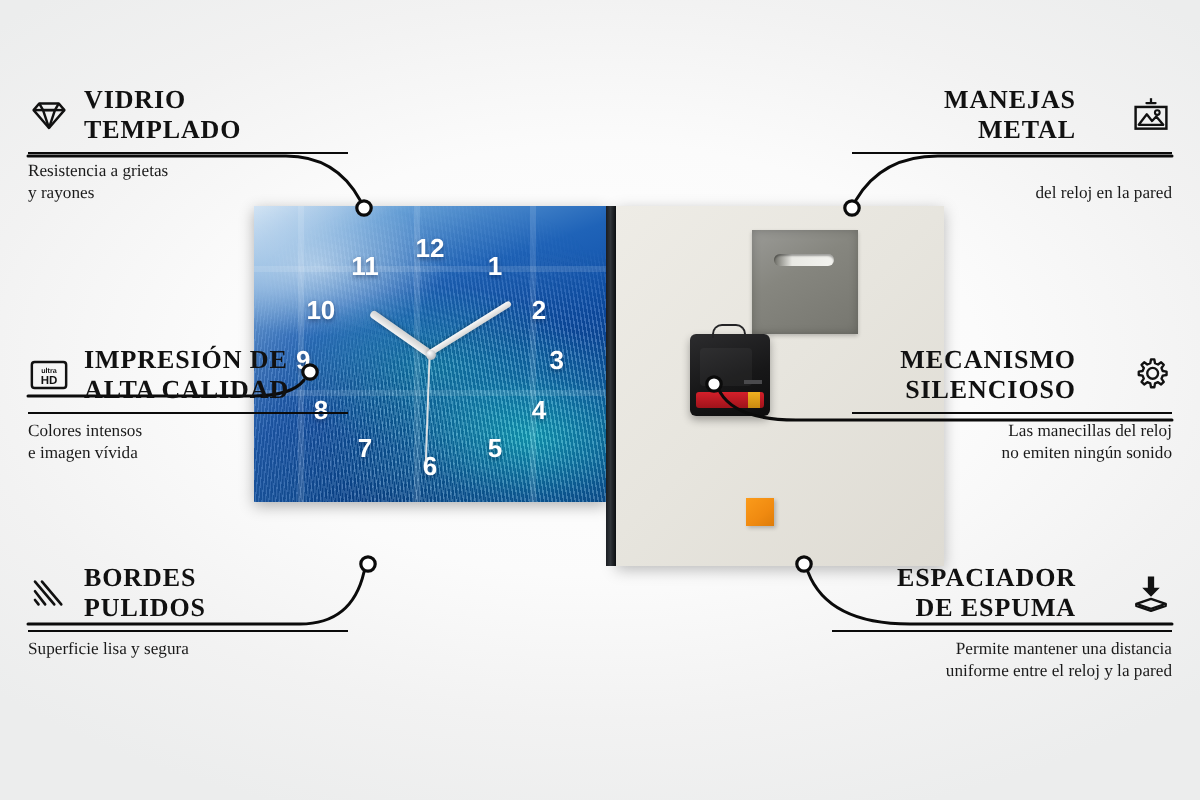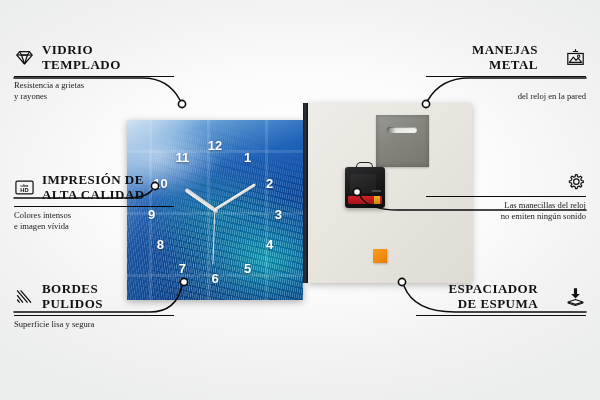--- a/index.html
+++ b/index.html
@@ -9,21 +9,21 @@
     background:
       radial-gradient(ellipse 70% 60% at 50% 45%, #ffffff 0%, #fbfbfb 45%, #f2f2f2 75%, #eceded 100%);
     position:relative;
   }
   #stage { position:absolute; inset:0; }
 
   
   .product { position:absolute; left:127px; top:103px; width:345px; height:180px; }
 
   .panel-front {
-    position:absolute; left:0; top:17px; width:176px; height:180px;
+    position:absolute; left:0; top:0; width:176px; height:148px;
     overflow:hidden;
     box-shadow: 0 2px 7px rgba(0,0,0,.30);
     background:#1457a8;
   }
   
   .art { position:absolute; inset:0; }
   .art .l1 {
     position:absolute; inset:0;
     background:
       linear-gradient(160deg,#bcd6ee 0%, #5e9ad4 14%, #1f63b8 34%, #0f4fa8 55%, #11519f 72%, #0c3f86 100%);
@@ -349,20 +349,24 @@
     </div>
     <div class="rule"></div>
     <div class="desc">
       <br>
       <span>del reloj en la pared</span>
     </div>
   </div>
 
   <div class="callout right" style="left:426px; top:172px; width:160px;">
     <div class="head">
+      <span class="title">
+        <span>MECANISMO</span><br>
+        <span>SILENCIOSO</span>
+      </span>
       <span class="ico">
         <svg viewBox="0 0 24 24">
           <path d="M12 3.1 L13.9 3.1 L14.3 5.3 L16.0 6.0 L17.8 4.7 L19.3 6.2 L18.0 8.0 L18.7 9.7 L20.9 10.1 L20.9 12.0 L18.7 12.4 L18.0 14.1 L19.3 15.9 L17.8 17.4 L16.0 16.1 L14.3 16.8 L13.9 19.0 L12.0 19.0 L11.6 16.8 L9.9 16.1 L8.1 17.4 L6.6 15.9 L7.9 14.1 L7.2 12.4 L5.0 12.0 L5.0 10.1 L7.2 9.7 L7.9 8.0 L6.6 6.2 L8.1 4.7 L9.9 6.0 L11.6 5.3 Z" fill="none" stroke="#111" stroke-width="1.35" stroke-linejoin="round"></path>
           <circle cx="12.95" cy="11.05" r="3.1" fill="none" stroke="#111" stroke-width="1.35"></circle>
         </svg>
       </span>
     </div>
     <div class="rule"></div>
     <div class="desc">
       <span>Las manecillas del reloj</span><br>
@@ -378,15 +382,19 @@
       </span>
       <span class="ico">
         <svg viewBox="0 0 24 24">
           <path d="M10.2 2.6 H13.8 V9.0 H17.0 L12 14.2 L7.0 9.0 H10.2 Z" fill="#111"></path>
           <path d="M12 15.4 L20.4 18.2 L12 21.0 L3.6 18.2 Z" fill="none" stroke="#111" stroke-width="1.3" stroke-linejoin="round"></path>
           <path d="M3.6 18.2 L3.6 19.4 L12 22.2 L20.4 19.4 L20.4 18.2" fill="none" stroke="#111" stroke-width="1.3" stroke-linejoin="round"></path>
         </svg>
       </span>
     </div>
     <div class="rule"></div>
+    <div class="desc">
+      <span>Permite mantener una distancia</span><br>
+      <span>uniforme entre el reloj y la pared</span>
+    </div>
   </div>
 
 </div>
 
 </body></html>

